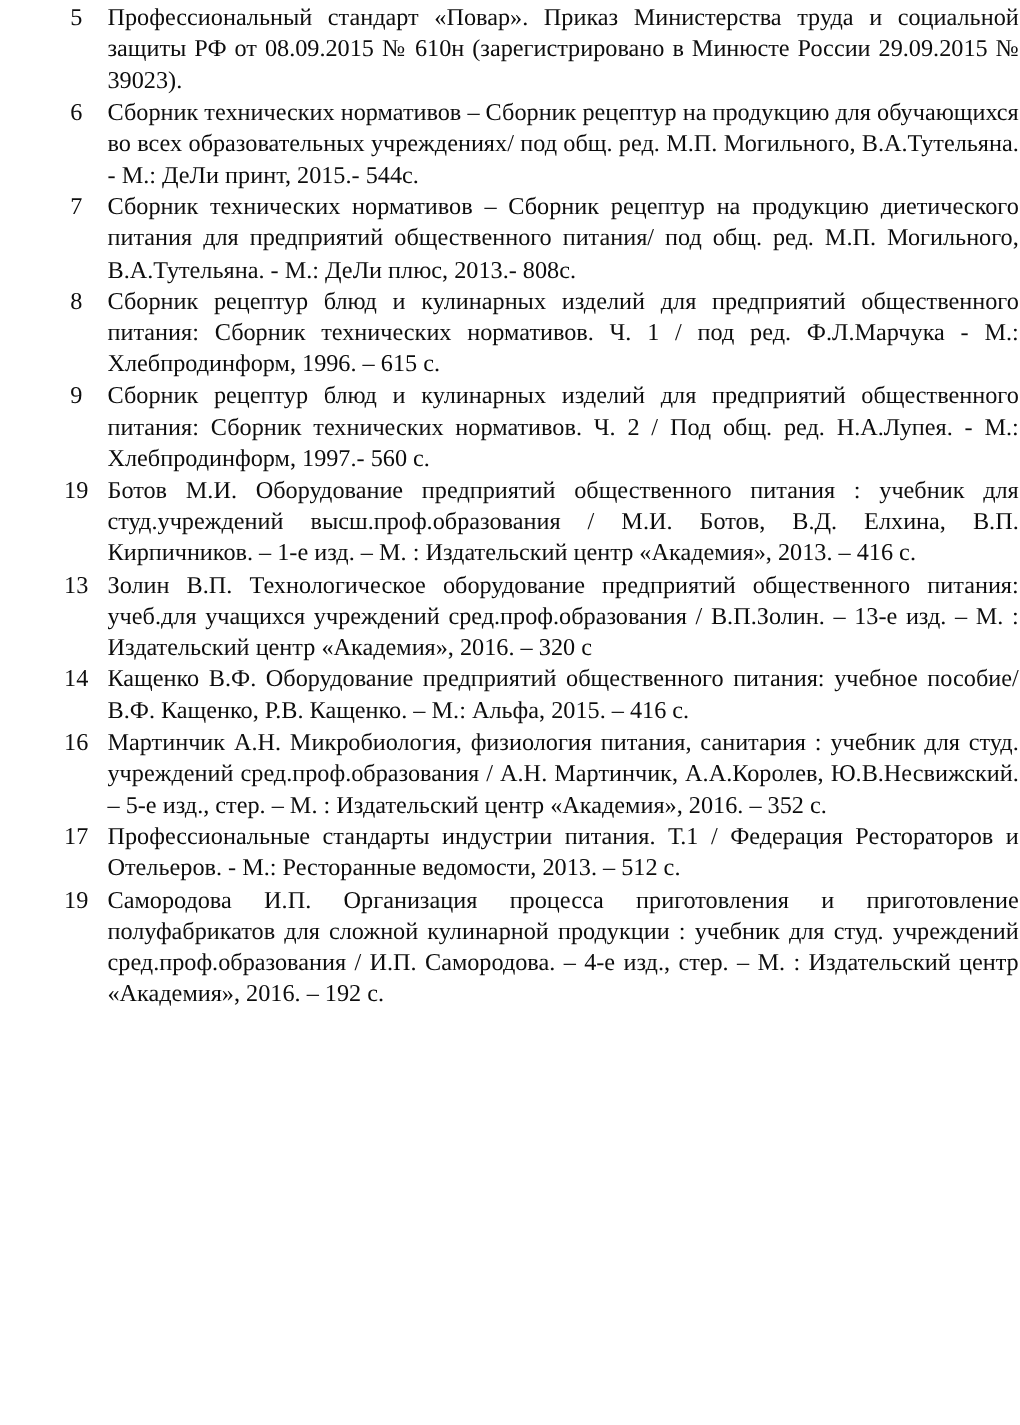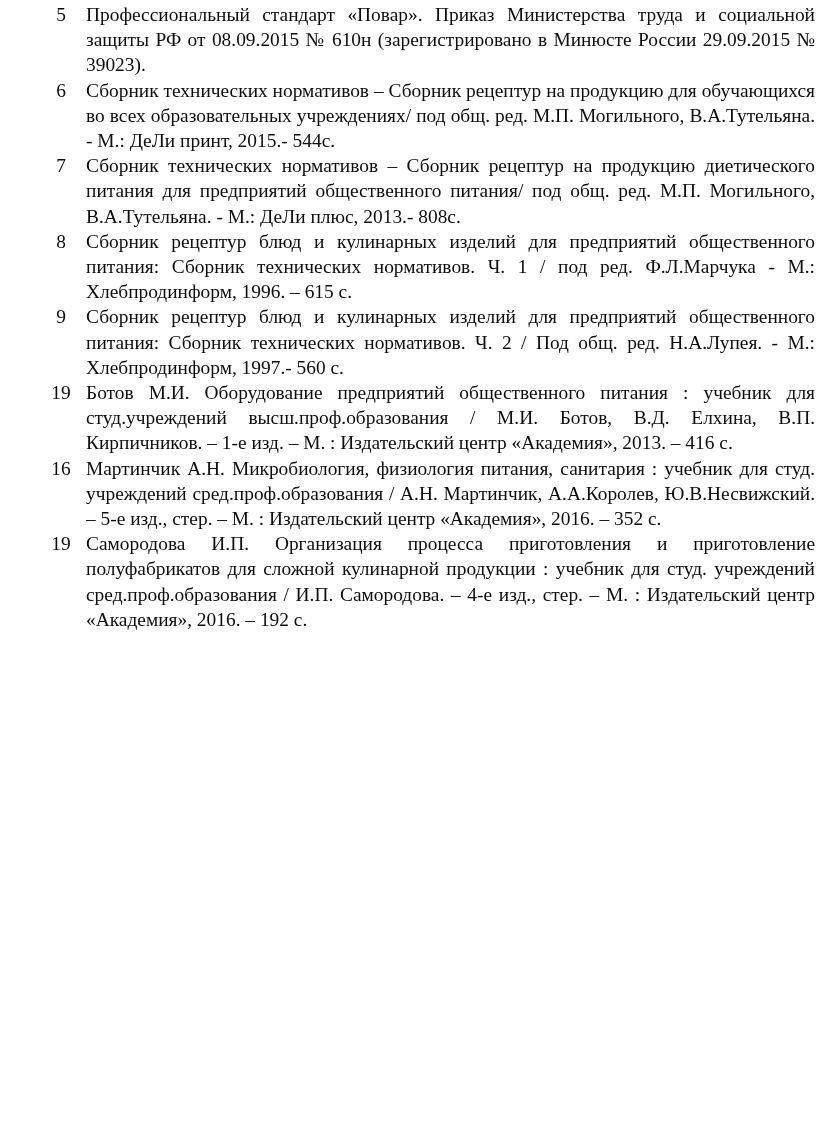--- a/index.html
+++ b/index.html
@@ -72,28 +72,40 @@
       <div class="ref-text">Сборник рецептур блюд и кулинарных изделий для предприятий общественного питания: Сборник технических нормативов. Ч. 2 / Под общ. ред. Н.А.Лупея.  - М.: Хлебпродинформ, 1997.- 560 с.</div>
     </div>
 
     <div class="ref-item">
       <span class="ref-num">19</span>
       <div class="ref-text">Ботов М.И. Оборудование предприятий общественного питания : учебник для студ.учреждений высш.проф.образования / М.И. Ботов, В.Д. Елхина, В.П. Кирпичников. – 1-е изд. – М. : Издательский центр «Академия», 2013. – 416 с.</div>
     </div>
 
 
 
+    <div class="ref-item">
+      <span class="ref-num">13</span>
+      <div class="ref-text">Золин В.П. Технологическое оборудование предприятий общественного питания: учеб.для учащихся учреждений сред.проф.образования / В.П.Золин. – 13-е изд. – М. : Издательский центр «Академия», 2016. – 320 с</div>
+    </div>
 
+    <div class="ref-item">
+      <span class="ref-num">14</span>
+      <div class="ref-text">Кащенко В.Ф. Оборудование предприятий общественного питания: учебное пособие/В.Ф. Кащенко, Р.В. Кащенко. – М.: Альфа, 2015. – 416 с.</div>
+    </div>
 
 
     <div class="ref-item">
       <span class="ref-num">16</span>
       <div class="ref-text">Мартинчик А.Н. Микробиология, физиология питания, санитария : учебник для студ. учреждений сред.проф.образования / А.Н. Мартинчик, А.А.Королев, Ю.В.Несвижский. – 5-е изд., стер. – М. : Издательский центр «Академия», 2016. – 352 с.</div>
     </div>
 
+    <div class="ref-item">
+      <span class="ref-num">17</span>
+      <div class="ref-text">Профессиональные стандарты индустрии питания. Т.1 / Федерация Рестораторов и Отельеров. -  М.: Ресторанные ведомости, 2013. – 512 с.</div>
+    </div>
 
 
     <div class="ref-item">
       <span class="ref-num">19</span>
       <div class="ref-text">Самородова И.П. Организация процесса приготовления и приготовление полуфабрикатов для сложной кулинарной продукции : учебник для студ. учреждений сред.проф.образования / И.П. Самородова. – 4-е изд., стер. – М. : Издательский центр «Академия», 2016. – 192 с.</div>
     </div>
 
 
   </div>
 </div>

